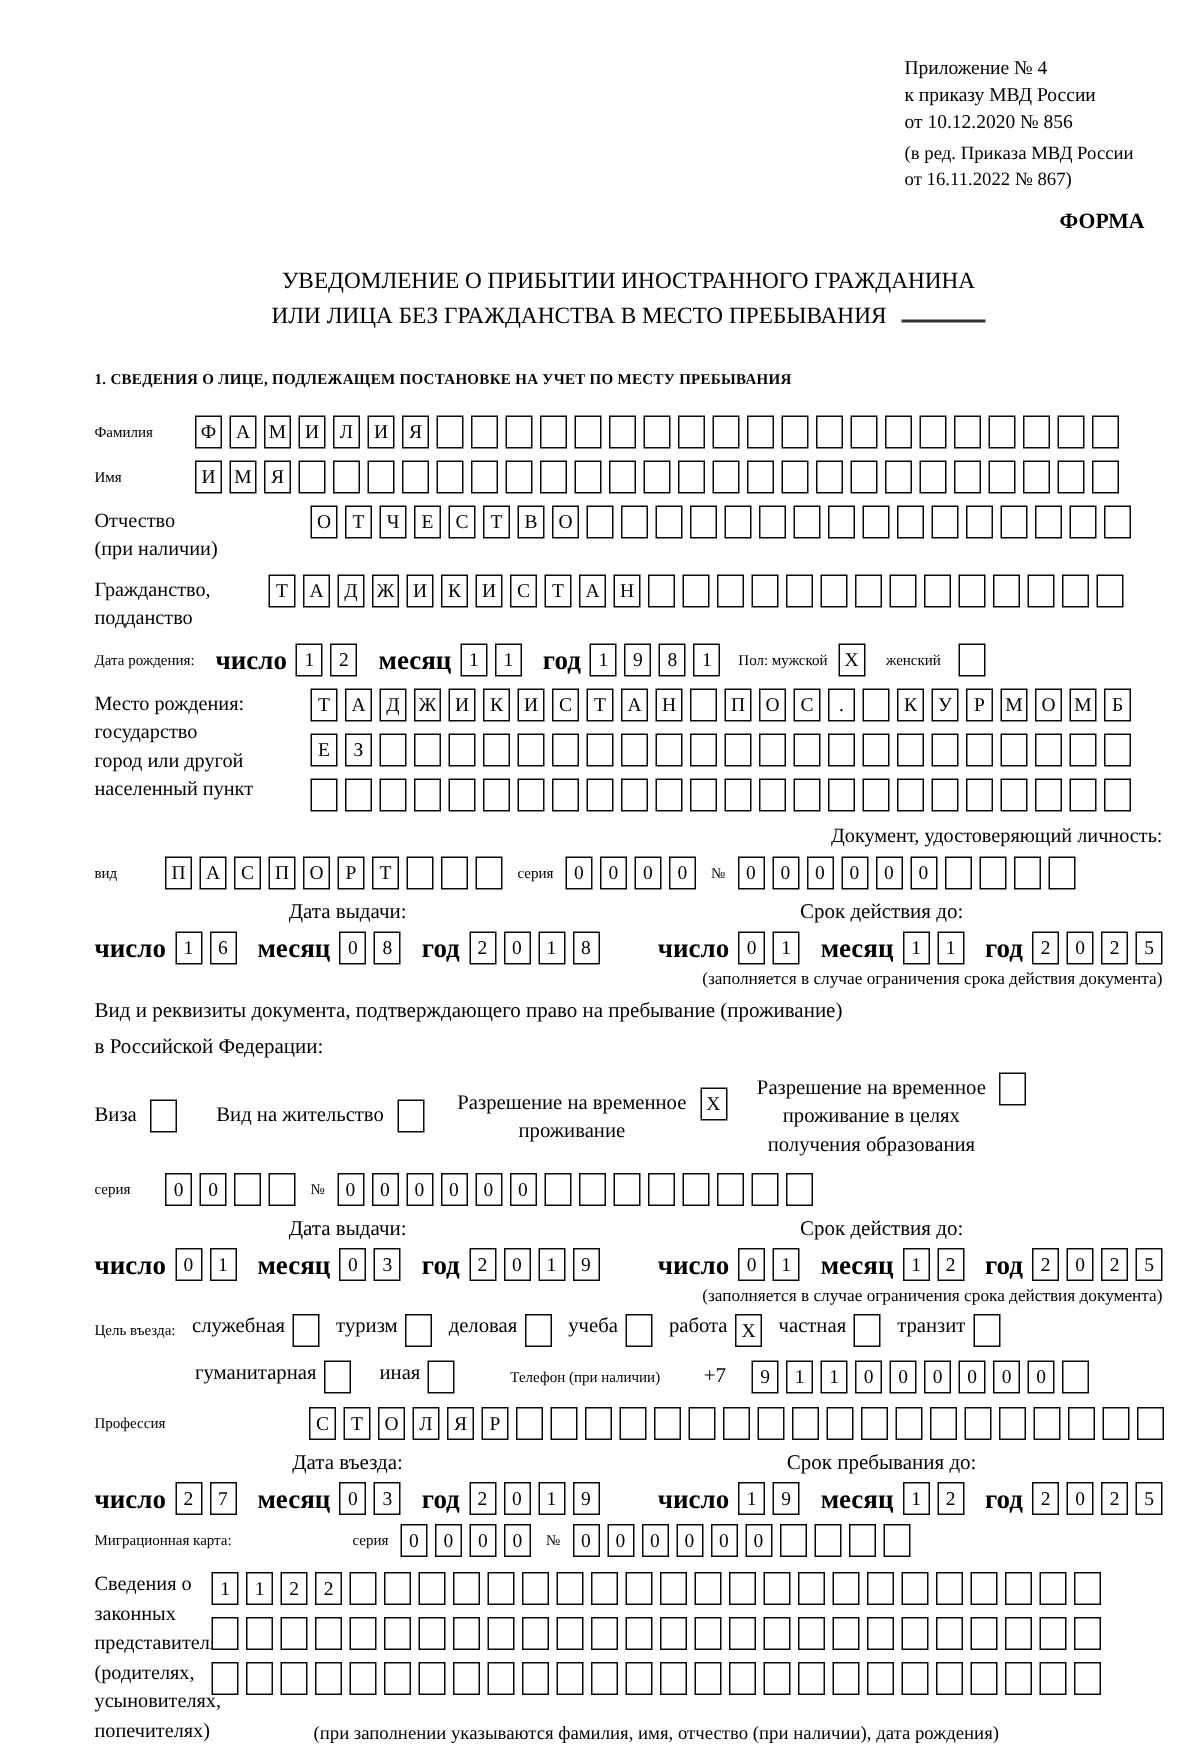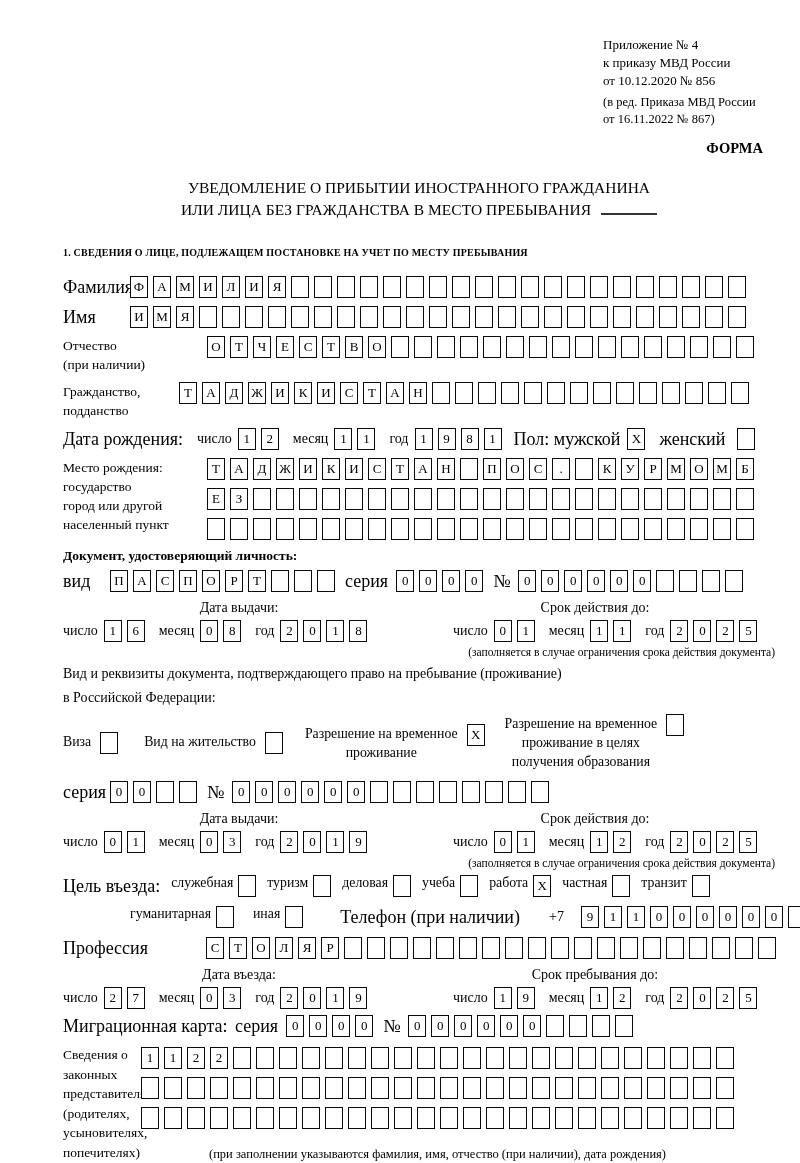--- a/index.html
+++ b/index.html
@@ -11,35 +11,35 @@
   .form-label{text-align:right;font-weight:bold;font-size:14.5px;padding-right:12px;margin-top:12px;}
   
   .title{ text-align:center;font-weight:normal;font-size:15.5px;line-height:22px;margin-top:20px;}
   .title-underline{display:inline-block;width:56px;border-bottom:2px solid #333;height:14px;margin-left:10px;}
   .sec-heading{font-weight:bold;font-size:10px;margin-top:26px;margin-bottom:18px;letter-spacing:.2px;}
   
   .cells{display:flex;gap:5px;flex:0 0 auto;}
   .cell{box-sizing:content-box;width:16px;height:20px;border:1.5px solid #0a0a0a;display:flex;align-items:center;justify-content:center;font-size:13px;background:#fff;flex:0 0 auto;}
   
   .frow{display:flex;align-items:center;margin-bottom:8px;}
-  .lbl{font-size:18px;flex:0 0 auto;}
+  .lbl{font-size:10px;flex:0 0 auto;}
   .lblcol{flex:0 0 auto;font-size:13.5px;line-height:19px;}
   .w67{width:67px;} .w144{width:144px;} .w116{width:116px;} .w143{width:143px;}
   .toprow{align-items:flex-start;}
   .rows-stack{display:flex;flex-direction:column;gap:8px;}
   
   .dgroup{display:flex;align-items:center;}
-  .dgroup .dl{font-size:14px;margin:0 6px 0 0;}
+  .dgroup .dl{font-size:18px;margin:0 6px 0 0;font-weight:bold;}
   .dgroup .gap{margin-left:14px;}
   .dates{display:flex;margin-bottom:6px;align-items:flex-start;}
   .dcol-l{width:352px;}
   .dcol-r{flex:1;}
   .dhead{text-align:center;font-size:14px;margin-bottom:4px;}
   .dnote{font-size:11.5px;text-align:right;margin-top:4px;white-space:nowrap;}
-  .center-bold{text-align:left;font-weight:bold;font-size:13.5px;margin:4px 0 6px 0;}
+  .center-bold{text-align:right;font-weight:normal;font-size:13.5px;margin:4px 0 6px 0;}
   
   .inline-gap{margin-left:10px;margin-right:8px;}
   
   .plain{font-size:14px;line-height:20px;margin-bottom:4px;}
   .opt-row{display:flex;align-items:center;margin:6px 0 10px 0;}
   .opt-item{display:flex;align-items:flex-start;gap:9px;}
   .opt-text{font-size:13.8px;line-height:19px;text-align:center;}
   
   .purpose-row{display:flex;align-items:center;gap:11px;margin-bottom:9px;flex-wrap:nowrap;}
   .p-item{display:flex;align-items:flex-start;gap:5px;}

